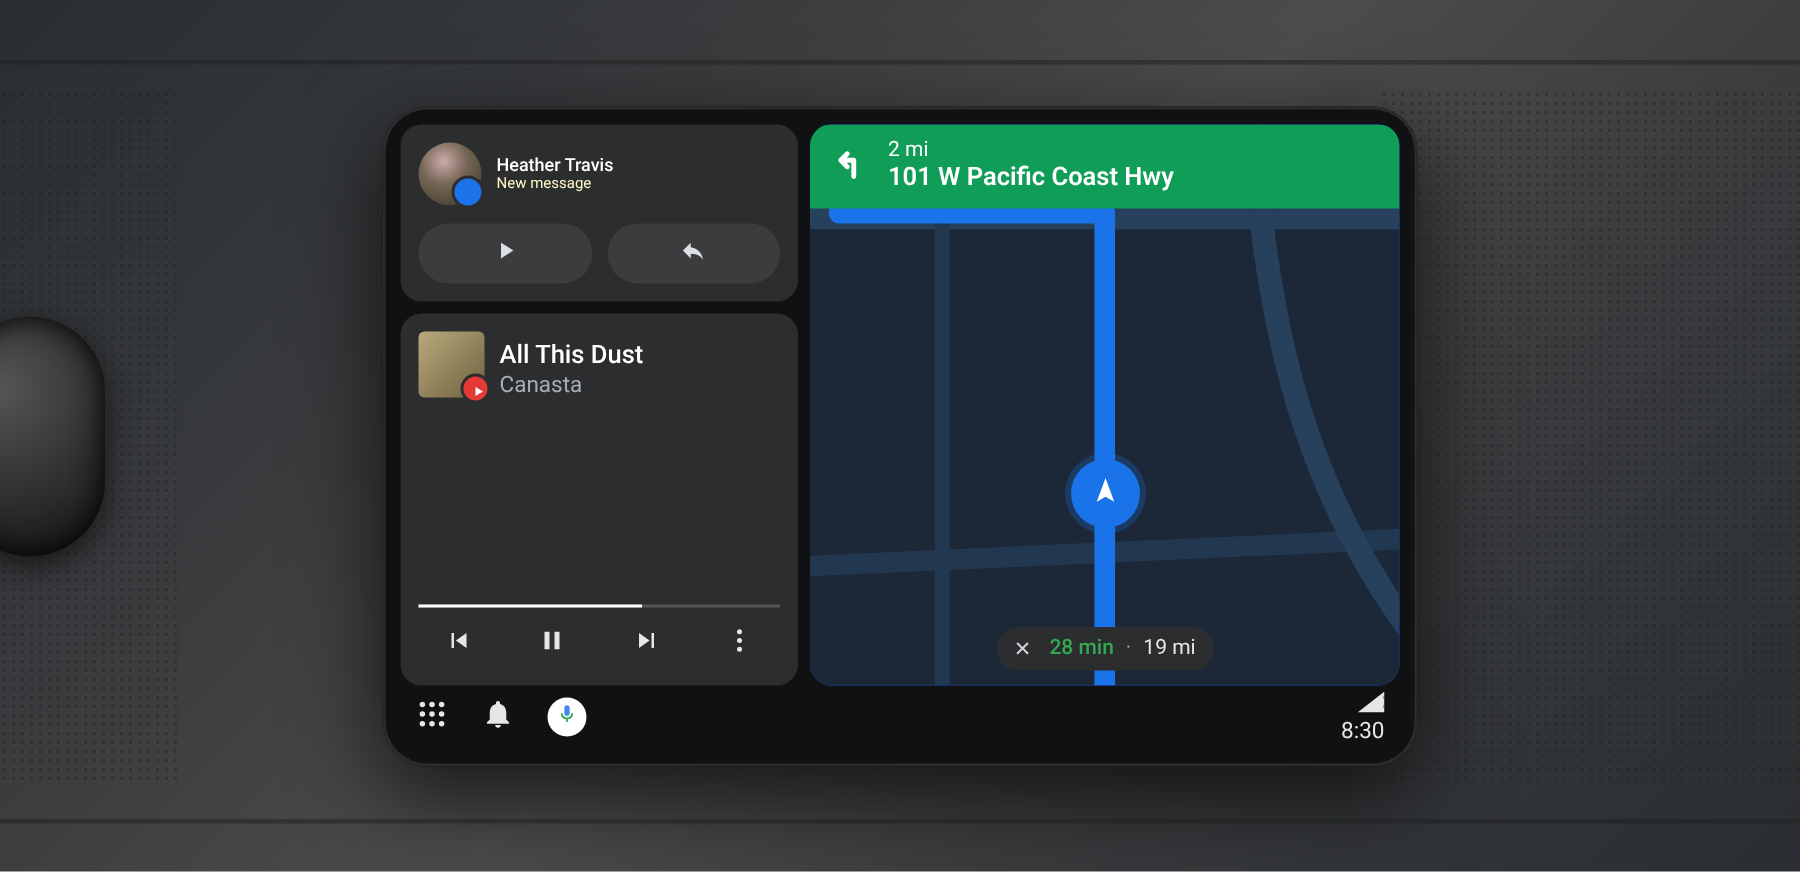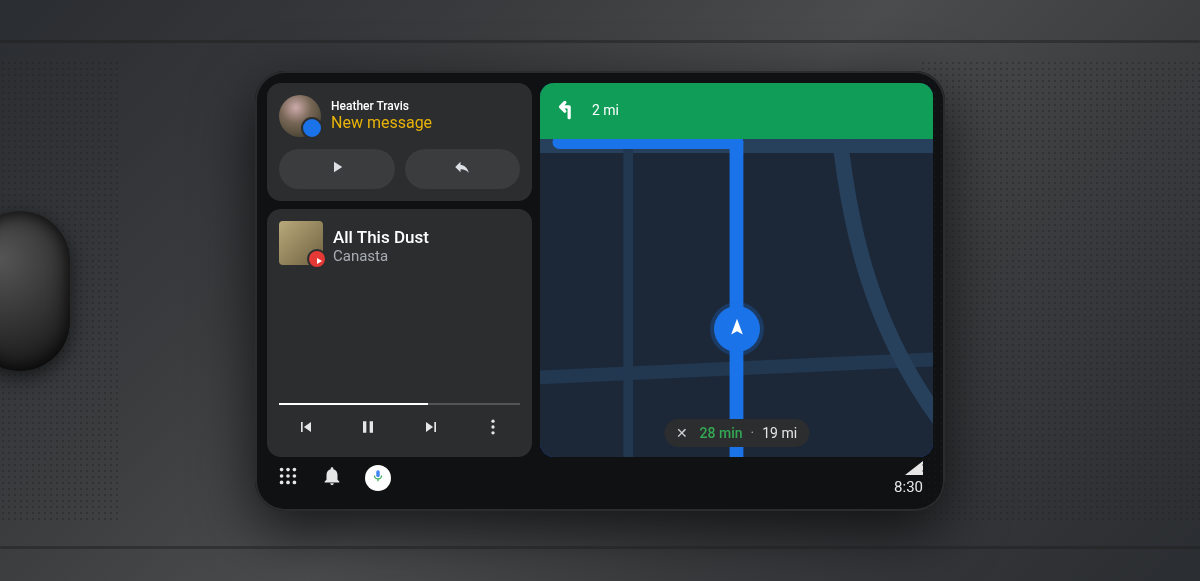--- a/index.html
+++ b/index.html
@@ -51,21 +51,21 @@
   .avatar {
     width: 42px; height: 42px; border-radius: 50%;
     background: radial-gradient(circle at 40% 30%, #caa 0%, #765 40%, #332 100%);
     position: relative; flex: 0 0 auto;
   }
   .avatar::after{
     content:""; position:absolute; right:-2px; bottom:-2px; width:18px; height:18px;
     background:#1a73e8; border-radius:50%; border:2px solid #2b2d2f;
   }
   .notif-title { font-size: 12px; font-weight: 500; color: #fff; }
-  .notif-sub   { font-size: 16px; color: #eab308; }
+  .notif-sub   { font-size: 10px; color: #fef9c3; }
   .notif-actions { display: flex; gap: 10px; margin-top: 12px; }
   .pill-btn {
     flex:1; height: 40px; border-radius: 20px;
     background: #3a3c3e; display:flex; align-items:center; justify-content:center;
     color:#dcdfe3;
   }
   .pill-btn svg { width:18px; height:18px; fill:#dcdfe3; }
 
   .music-card { flex:1; position: relative; }
   .music-header { display:flex; gap:10px; align-items:flex-end; }
@@ -231,20 +231,21 @@
       </svg>
 
       <div class="nav-banner">
         <span class="turn-icon">
           <svg viewBox="0 0 24 24">
               <path d="M14 20 V10 H6 M6 10 l4 -4 M6 10 l4 4" stroke-linecap="round" stroke-linejoin="round"></path>
             </svg>
         </span>
         <div>
           <div class="nav-dist">2 mi</div>
+          <div class="nav-road">101 W Pacific Coast Hwy</div>
         </div>
       </div>
 
       <div class="loc-puck">
         <span>
           <svg viewBox="0 0 24 24">
               <path d="M12 2 L19 21 L12 17 L5 21 Z"></path>
             </svg>
         </span>
       </div>

